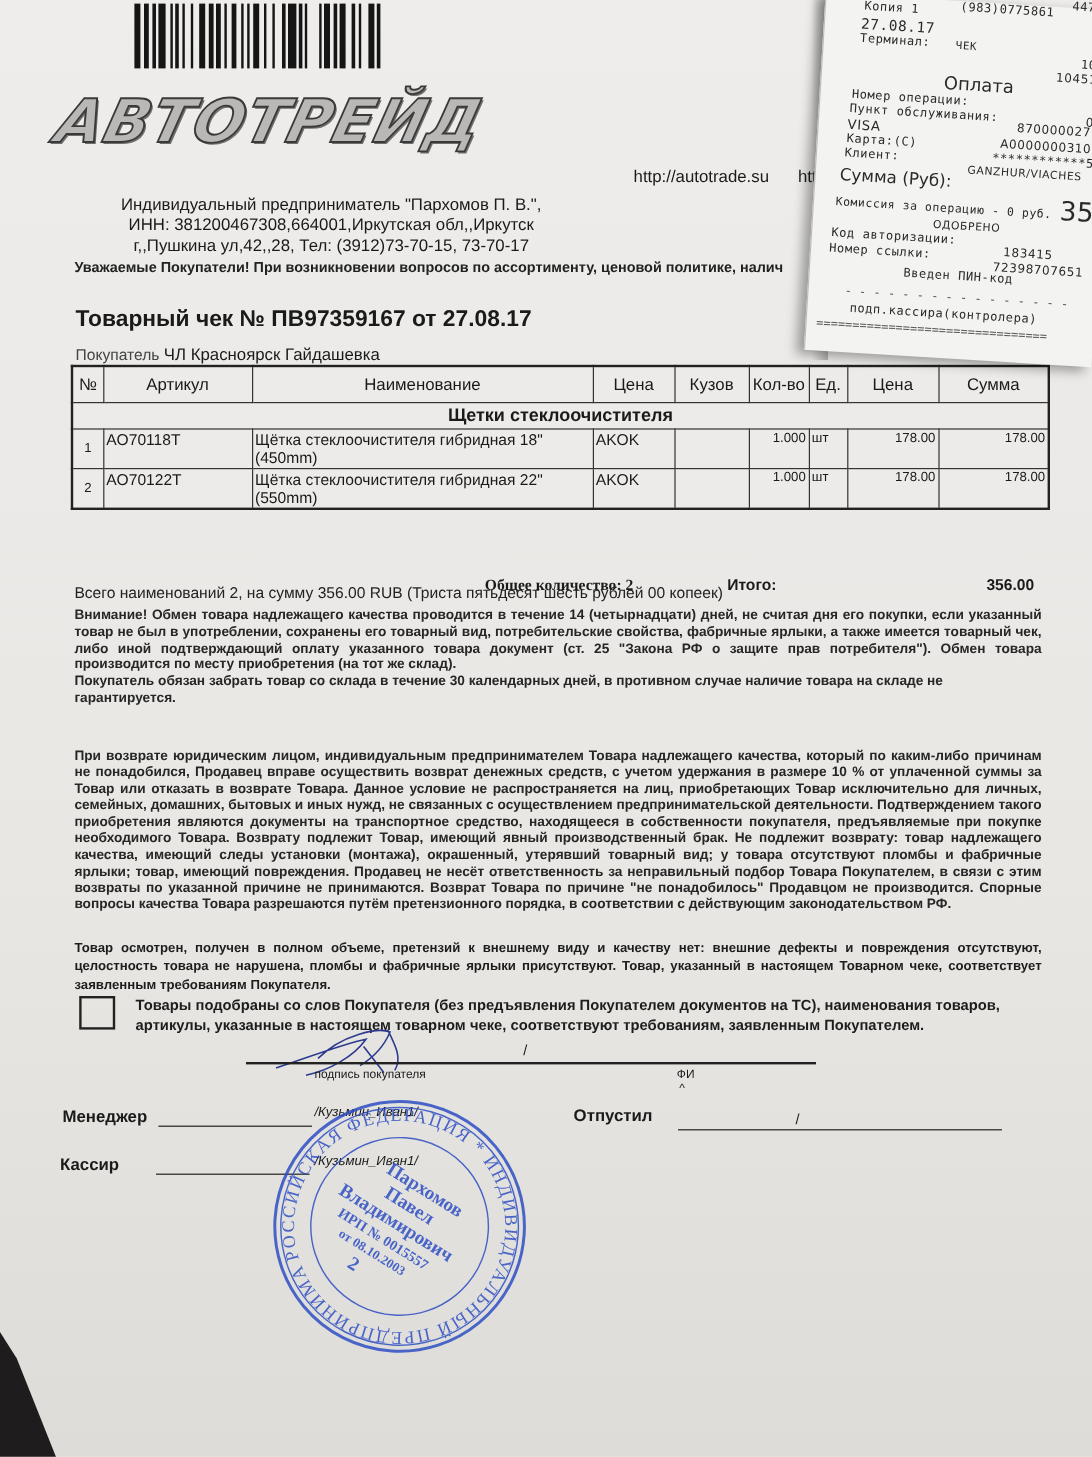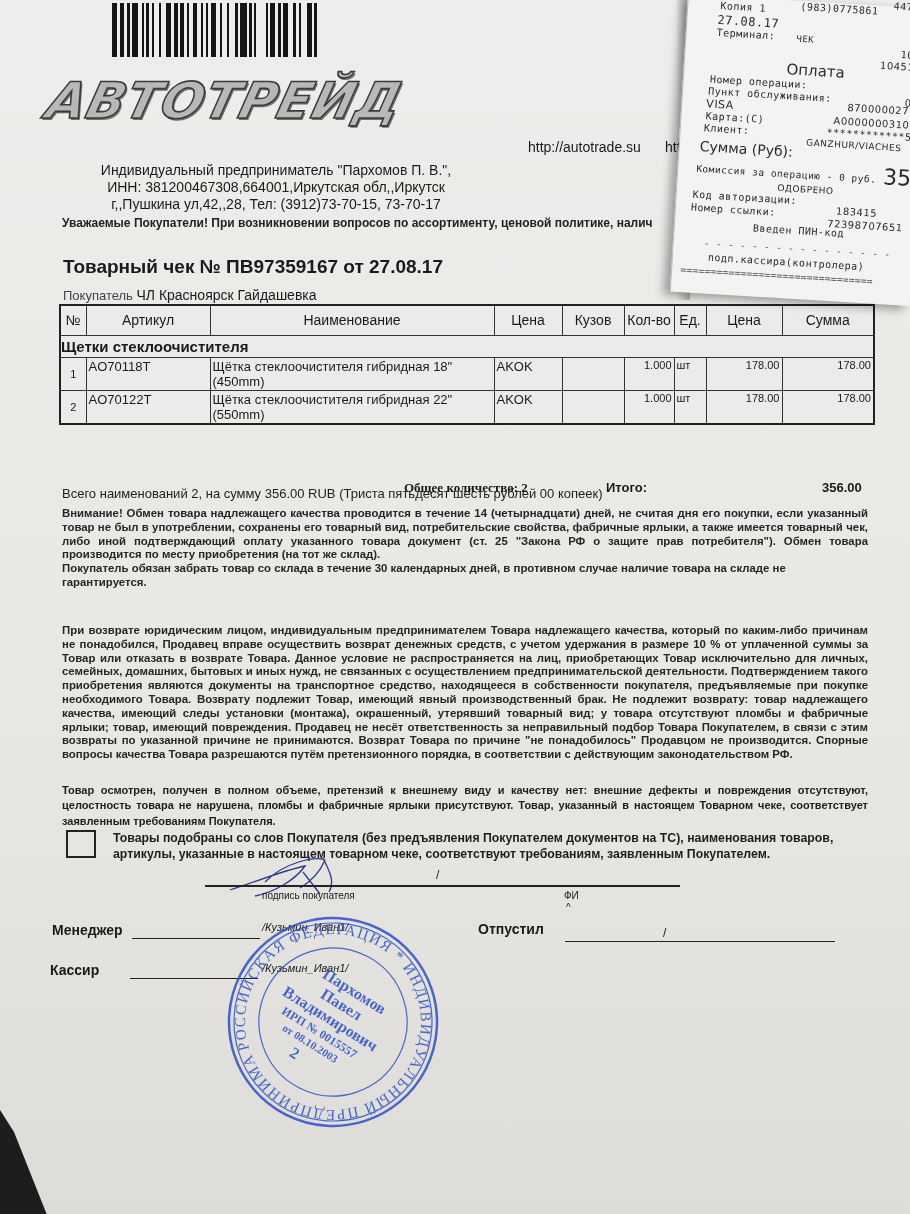--- a/index.html
+++ b/index.html
@@ -44,21 +44,21 @@
   .tbl {
     position: absolute; left: 59px; top: 304px; width: 814px;
     border: 2px solid #222; border-collapse: collapse; background: #ecebe9;
     table-layout: fixed;
   }
   .tbl td, .tbl th { border: 1px solid #333; font-weight: normal; }
   .tbl .wh td { height: 34px; font-size: 18px; }
   .tbl .wh .wh-label { font-weight: bold; padding-left: 4px; font-size: 19px; }
   .tbl .wh .wh-val { text-align: center; font-weight: bold; font-size: 17px; color: #222; }
   .tbl .hdr th { height: 30px; font-size: 14px; text-align: center; vertical-align: middle; }
-  .tbl .grp td { height: 22px; font-size: 15px; font-weight: bold; }
+  .tbl .grp td { height: 22px; font-size: 15px; font-weight: bold; text-align: center; }
   .tbl .row td { height: 32px; font-size: 13px; vertical-align: top; padding: 1px 2px; }
   .tbl .row .num { font-size: 11px; vertical-align: middle; text-align: center; }
   .tbl .row .qty, .tbl .row .price, .tbl .row .sum { text-align: right; font-size: 11px; }
   .tbl .row .unit { font-size: 11px; }
   .tbl .row .name { line-height: 15px; }
 
   .totals { position: absolute; top: 480px; font-size: 13px; }
   .tot-qty { left: 404px; font-family: "Liberation Serif", serif; font-weight: bold; }
   .tot-label { left: 606px; font-weight: bold; }
   .tot-val { left: 822px; font-weight: bold; }

